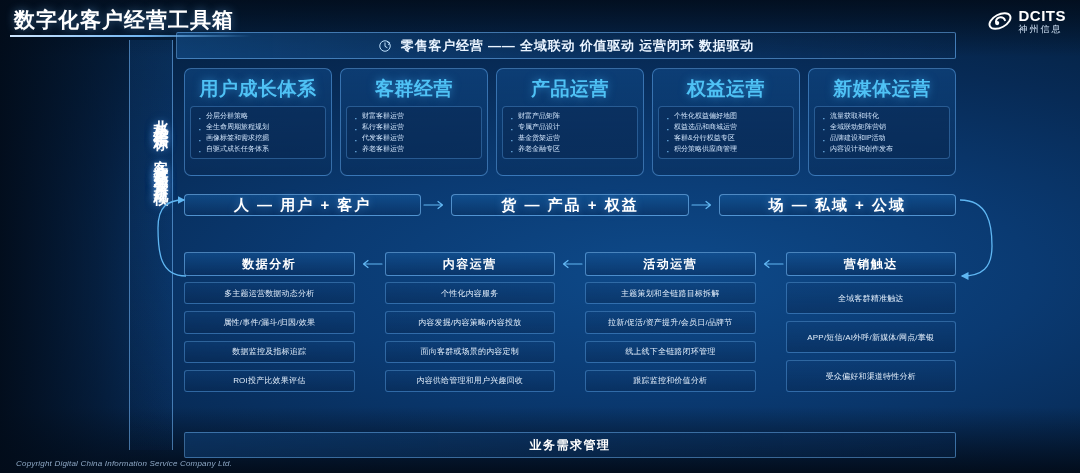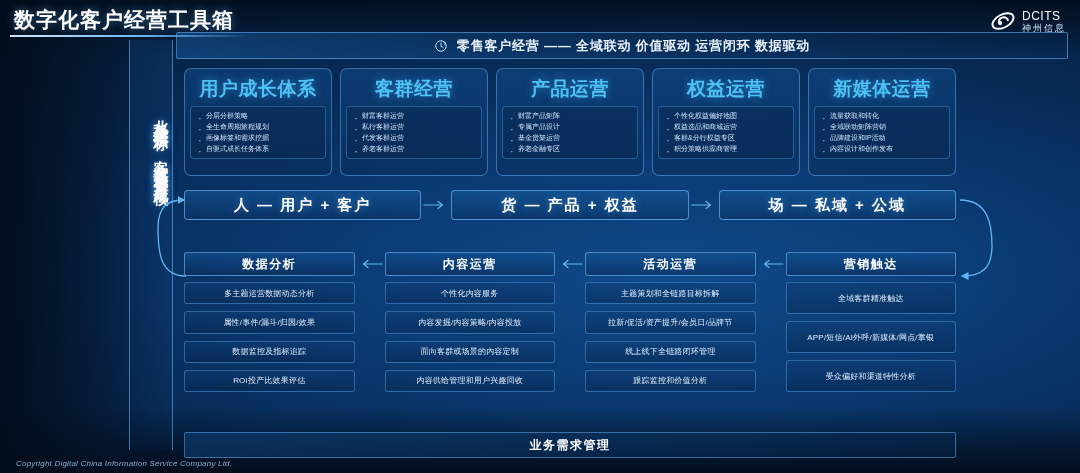--- a/index.html
+++ b/index.html
@@ -36,21 +36,21 @@
   #title-rule {
     position: absolute; left: 10px; top: 35px; width: 242px; height: 2px;
     background: linear-gradient(90deg, #cfe6ff 0%, #6fb4f0 55%, rgba(90,160,230,0) 100%);
     z-index: 6;
   }
 
   
   #logo { position: absolute; right: 14px; top: 8px; display: flex; align-items: center; gap: 6px; z-index: 7; }
   #logo .mark { width: 26px; height: 26px; }
   #logo .txt { line-height: 1; }
-  #logo .en { font-size: 12px; font-weight: 400; color: #ffffff; letter-spacing: .5px; }
+  #logo .en { font-size: 15px; font-weight: 700; color: #ffffff; letter-spacing: .5px; }
   #logo .cn { font-size: 9px; color: #d6e7fa; letter-spacing: 2px; margin-top: 2px; }
 
   
   #left-band {
     position: absolute; left: 129px; top: 40px; width: 44px; height: 410px;
     border-left: 1px solid rgba(120,190,255,.55);
     border-right: 1px solid rgba(120,190,255,.55);
     background: linear-gradient(180deg, rgba(16,70,130,.30), rgba(10,45,90,.12));
     z-index: 4;
   }
@@ -64,21 +64,21 @@
   }
 
   
   #panel {
     position: absolute; left: 176px; top: 32px; width: 792px; height: 420px;
     z-index: 3;
   }
 
   
   #banner {
-    position: absolute; left: 0; top: 0; width: 892px; height: 27px;
+    position: absolute; left: 0; top: 0; width: 780px; height: 27px;
     border: 1px solid rgba(120,190,255,.5);
     border-radius: 2px;
     background: linear-gradient(90deg, rgba(22,86,152,.55), rgba(16,64,118,.35) 55%, rgba(12,48,92,.25));
     display: flex; align-items: center; justify-content: center; gap: 9px;
   }
   #banner .gi { width: 14px; height: 14px; flex: 0 0 auto; }
   #banner .bt { font-size: 13px; font-weight: 700; color: #eaf4ff; letter-spacing: .8px; }
 
   
   #cards { position: absolute; left: 8px; top: 36px; width: 772px; height: 108px; display: flex; gap: 8px; }
@@ -105,21 +105,21 @@
     position: relative; padding-left: 11px; white-space: nowrap;
   }
   .card-body li::before {
     content: "·"; position: absolute; left: 3px; top: -1px;
     color: #7fc5fb; font-size: 11px; line-height: 1.5;
   }
 
   
   #flow { position: absolute; left: 8px; top: 158px; width: 772px; height: 30px; display: flex; align-items: center; }
   .flow-box {
-    flex: 1 1 0; height: 30px;
+    flex: 1 1 0; height: 22px;
     border: 1px solid rgba(125,195,255,.6); border-radius: 4px;
     background: linear-gradient(180deg, rgba(22,92,160,.55), rgba(10,48,96,.55));
     display: flex; align-items: center; justify-content: center;
     font-size: 15px; font-weight: 700; color: #ffffff; letter-spacing: 2px;
     text-shadow: 0 0 8px rgba(110,185,255,.45);
   }
   .flow-arrow { flex: 0 0 30px; display: flex; align-items: center; justify-content: center; }
 
   
   #heads { position: absolute; left: 8px; top: 220px; width: 772px; height: 24px; display: flex; align-items: center; }

